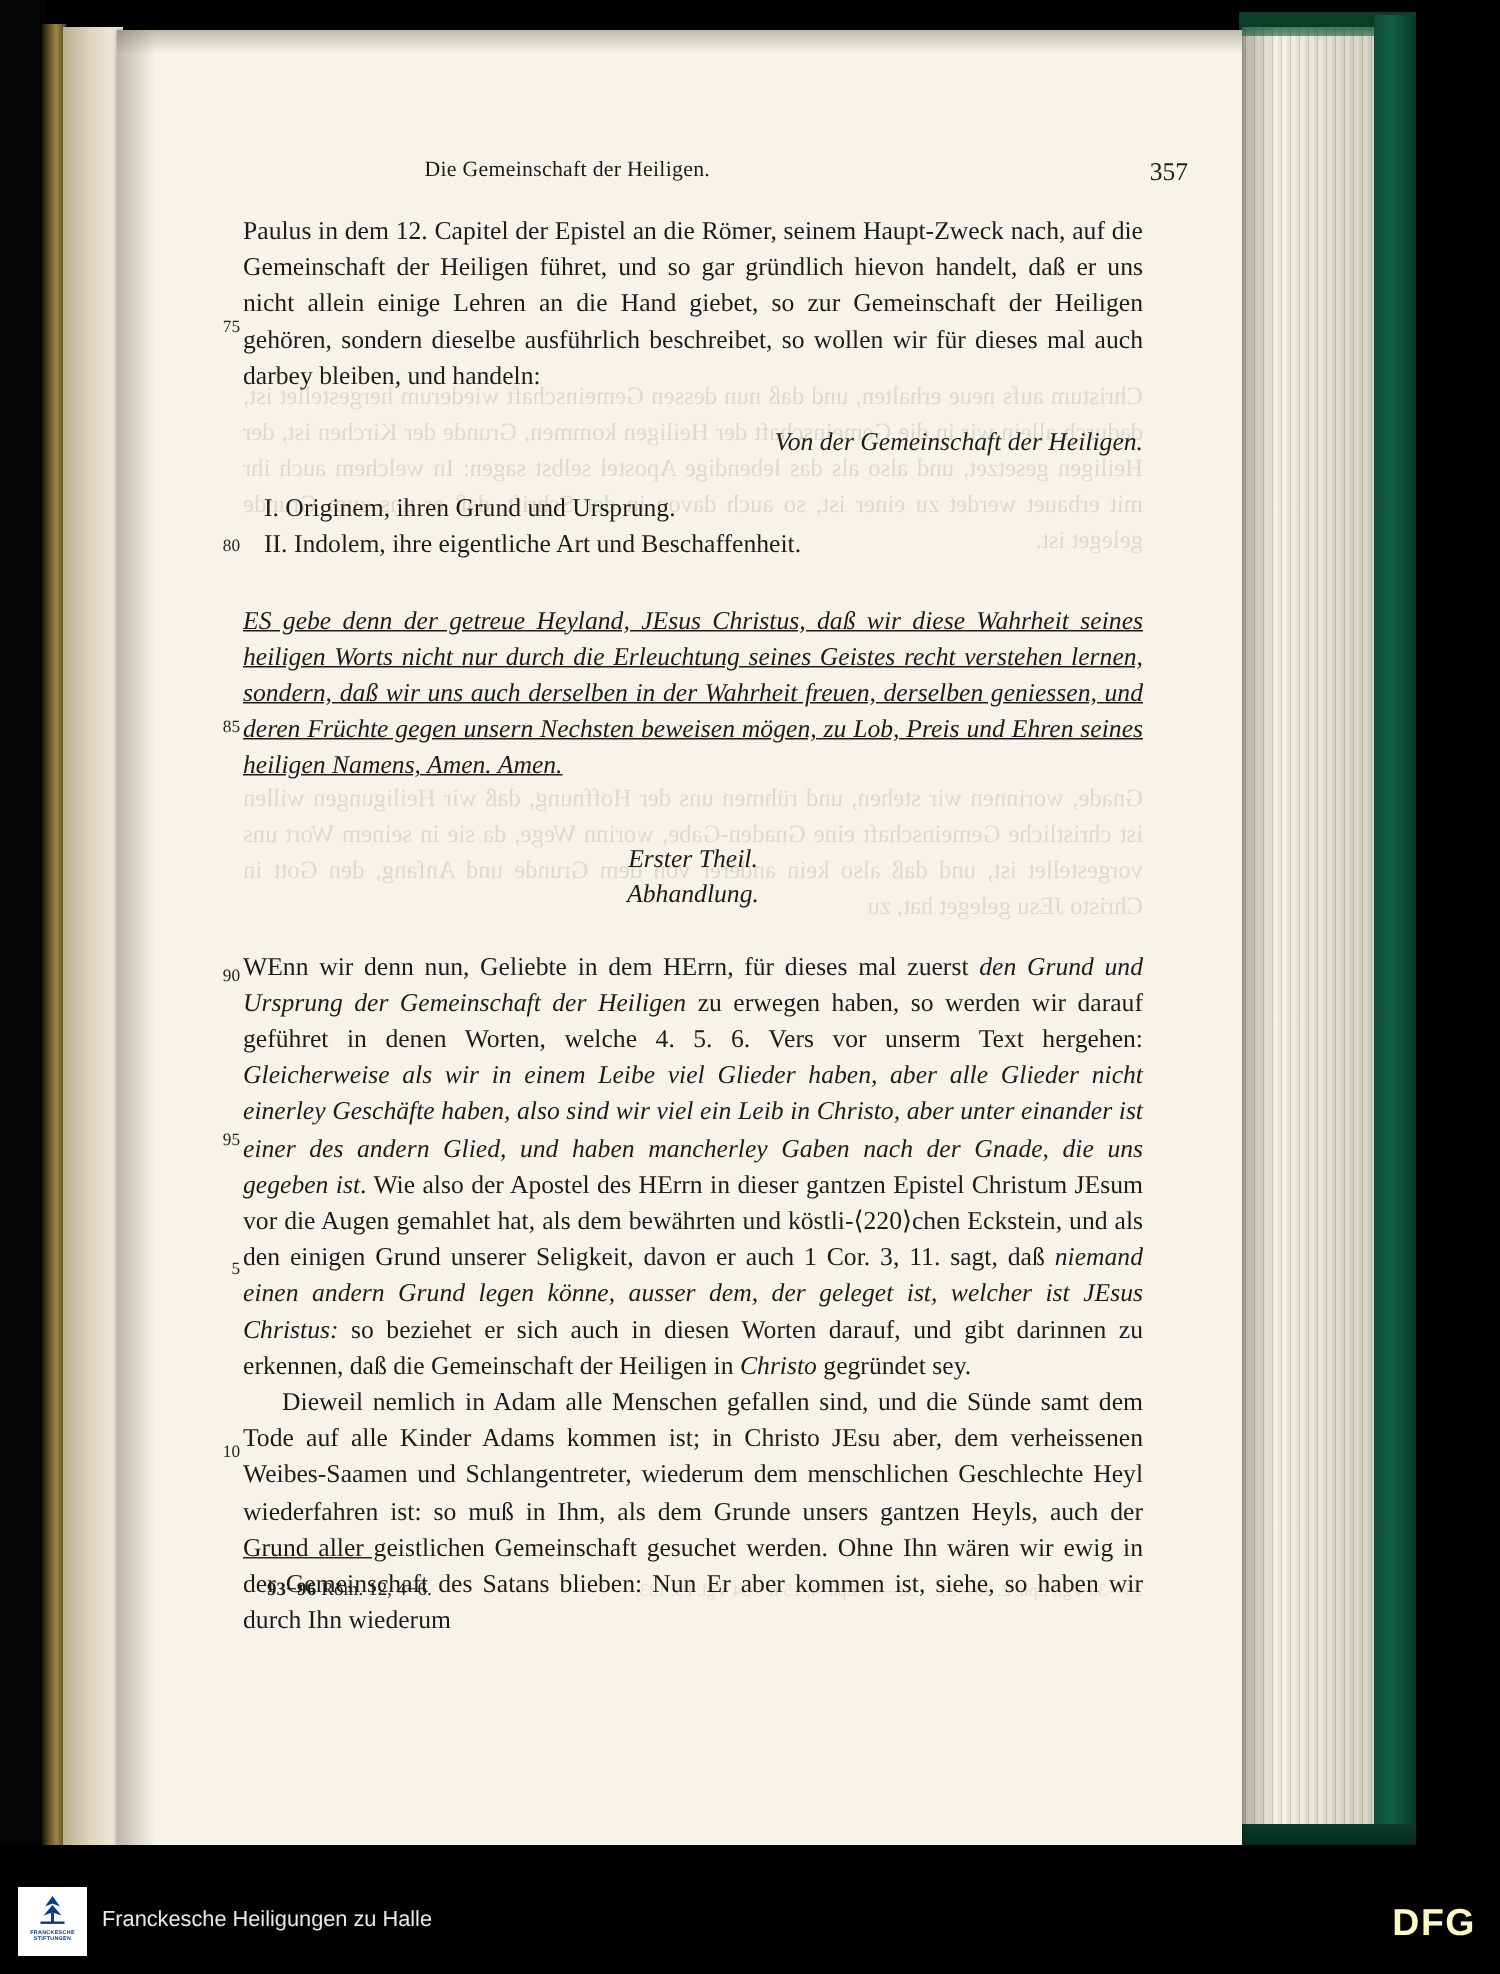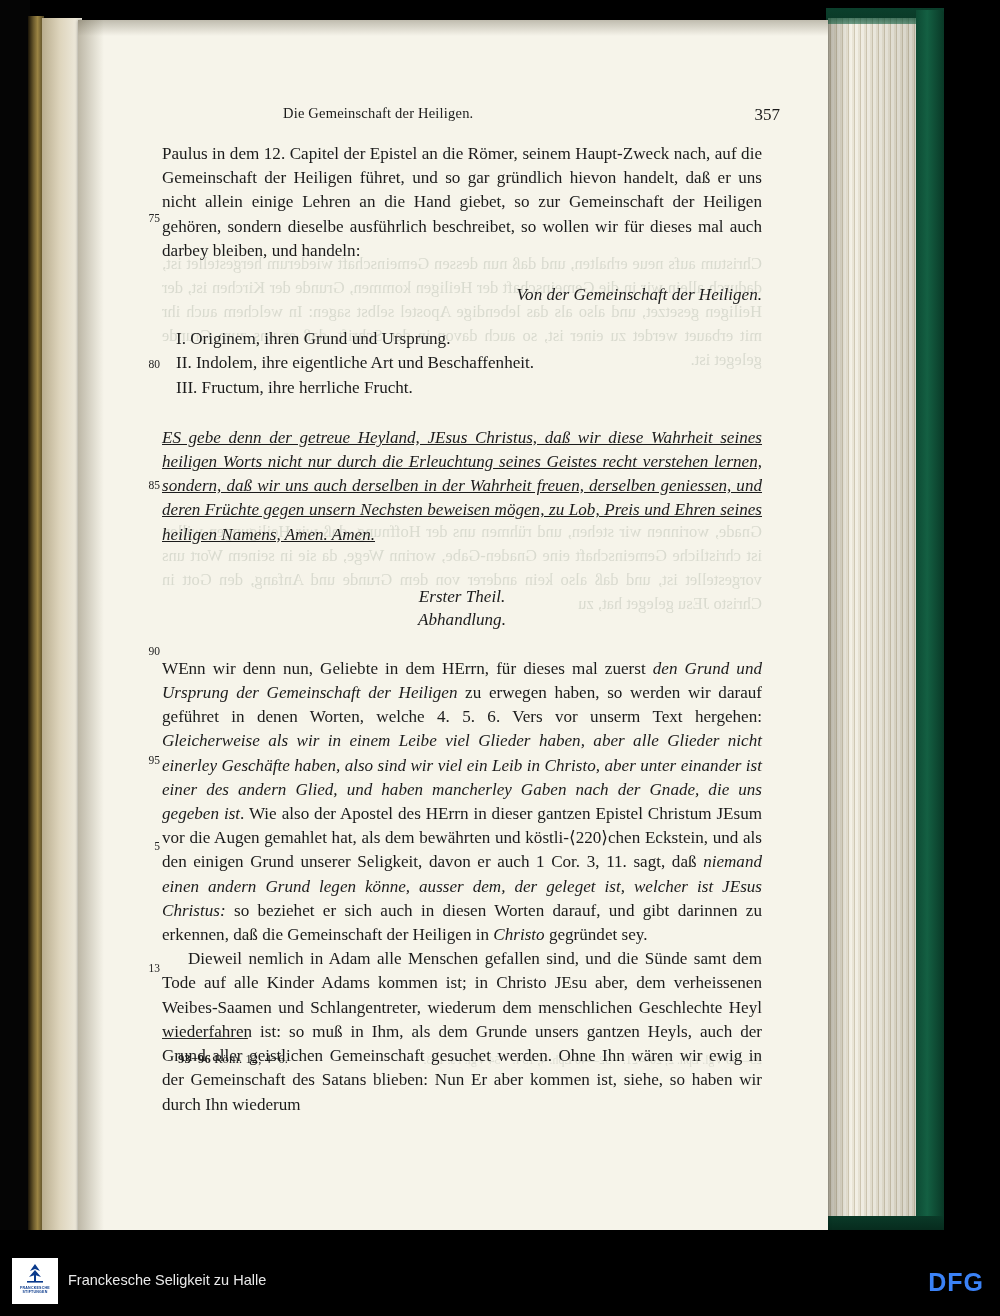--- a/index.html
+++ b/index.html
@@ -120,21 +120,21 @@
 
   .running-head {
     position: absolute;
     left: 205px;
     top: 85px;
     font-size: 14.5px;
     letter-spacing: 0.2px;
   }
   .page-number {
     position: absolute;
-    right: 64px;
+    right: 52px;
     top: 85px;
     font-size: 17px;
   }
 
   .textcol {
     position: absolute;
     left: 84px;
     top: 122px;
     width: 600px;
     font-size: 17.1px;
@@ -265,21 +265,21 @@
     color: #e9e9e9;
   }
   .dfg {
     position: absolute;
     right: 16px;
     top: 20px;
     font-family: "Liberation Sans", sans-serif;
     font-size: 25px;
     font-weight: bold;
     letter-spacing: 1px;
-    color: #3b82f6;
+    color: #fef9c3;
   }
 </style>
 </head>
 <body>
 
 <div id="scan">
 
   <div class="gutter-dark"></div>
   <div class="binding-edge"></div>
   <div class="page-curve"></div>
@@ -316,34 +316,33 @@
       <div class="running-head">Die Gemeinschaft der Heiligen.</div>
       <div class="page-number">357</div>
 
       <div class="linenums">
         <div class="lnum" style="top:192px;">75</div>
         <div class="lnum" style="top:338px;">80</div>
         <div class="lnum" style="top:459px;">85</div>
         <div class="lnum" style="top:625px;">90</div>
         <div class="lnum" style="top:734px;">95</div>
         <div class="lnum" style="top:820px;">5</div>
-        <div class="lnum" style="top:942px;">13</div>
+        <div class="lnum" style="top:942px;">10</div>
       </div>
 
       <div class="textcol">
 
         <p class="para">Paulus in dem 12. Capitel der Epistel an die Römer, seinem Haupt-Zweck nach, auf die Gemeinschaft der Heiligen führet, und so gar gründlich hievon handelt, daß er uns nicht allein einige Lehren an die Hand giebet, so zur Gemeinschaft der Heiligen gehören, sondern dieselbe ausführlich beschreibet, so wollen wir für dieses mal auch darbey bleiben, und handeln:</p>
 
         <div class="spacer-m"></div>
         <p class="center">Von der Gemeinschaft der Heiligen.</p>
         <div class="spacer-m"></div>
 
         <p class="listline">I. Originem, ihren Grund und Ursprung.</p>
         <p class="listline">II. Indolem, ihre eigentliche Art und Beschaffenheit.</p>
-        <p class="listline">III. Fructum, ihre herrliche Frucht.</p>
 
         <div class="spacer-l"></div>
         <p class="blockquote-it hang">ES gebe denn der getreue Heyland, JEsus Christus, daß wir diese Wahrheit seines heiligen Worts nicht nur durch die Erleuchtung seines Geistes recht verstehen lernen, sondern, daß wir uns auch derselben in der Wahrheit freuen, derselben geniessen, und deren Früchte gegen unsern Nechsten beweisen mögen, zu Lob, Preis und Ehren seines heiligen Namens, Amen. Amen.</p>
 
         <div class="spacer-l"></div>
         <div class="spacer-s"></div>
         <p class="subhead">Erster Theil.</p>
         <p class="subhead">Abhandlung.</p>
         <div class="spacer-l"></div>
 
@@ -372,15 +371,15 @@
       <path d="M13 2 L18 9 L13 7 L8 9 Z" fill="#0a3a8c"></path>
       <path d="M13 8 L19 15 L13 13 L7 15 Z" fill="#0a3a8c"></path>
       <rect x="12" y="13" width="2" height="7" fill="#0a3a8c"></rect>
       <rect x="5" y="19" width="16" height="1.6" fill="#0a3a8c"></rect>
     </svg>
     <div class="caption">
       <span>FRANCKESCHE</span><br>
       <span>STIFTUNGEN</span>
     </div>
   </div>
-  <div class="footer-title">Franckesche Seligkeit zu Halle</div>
+  <div class="footer-title">Franckesche Heiligungen zu Halle</div>
   <div class="dfg">DFG</div>
 </div>
 
 </body></html>

